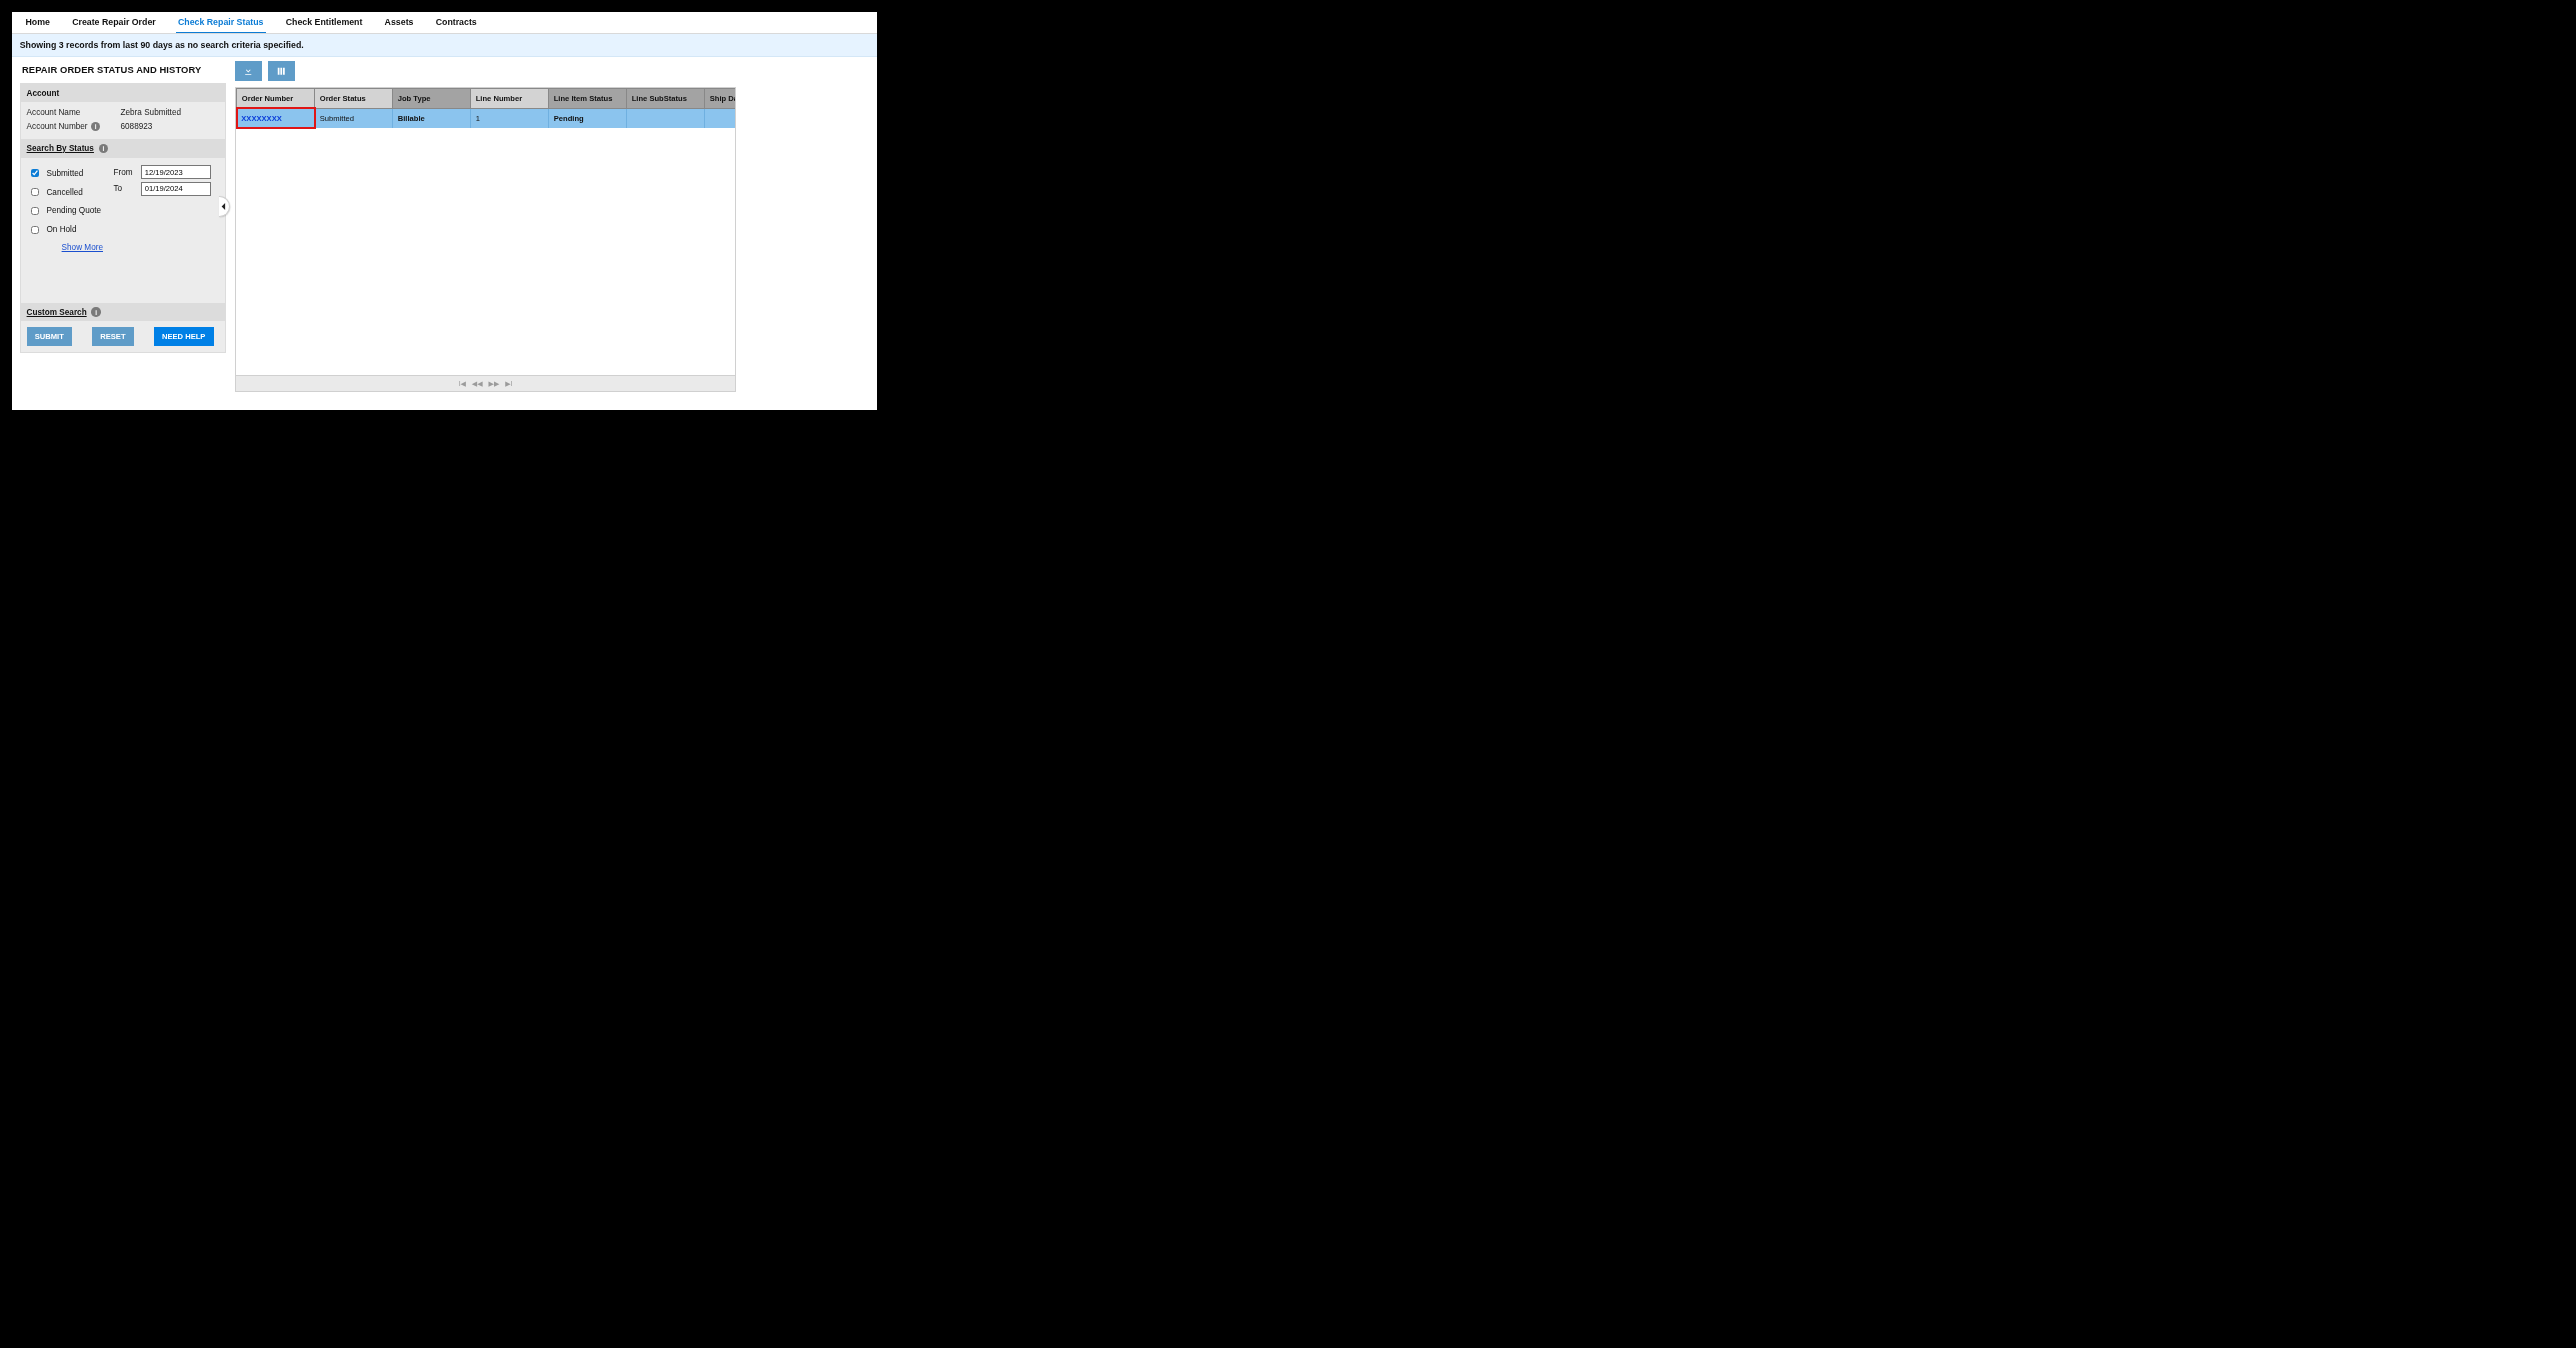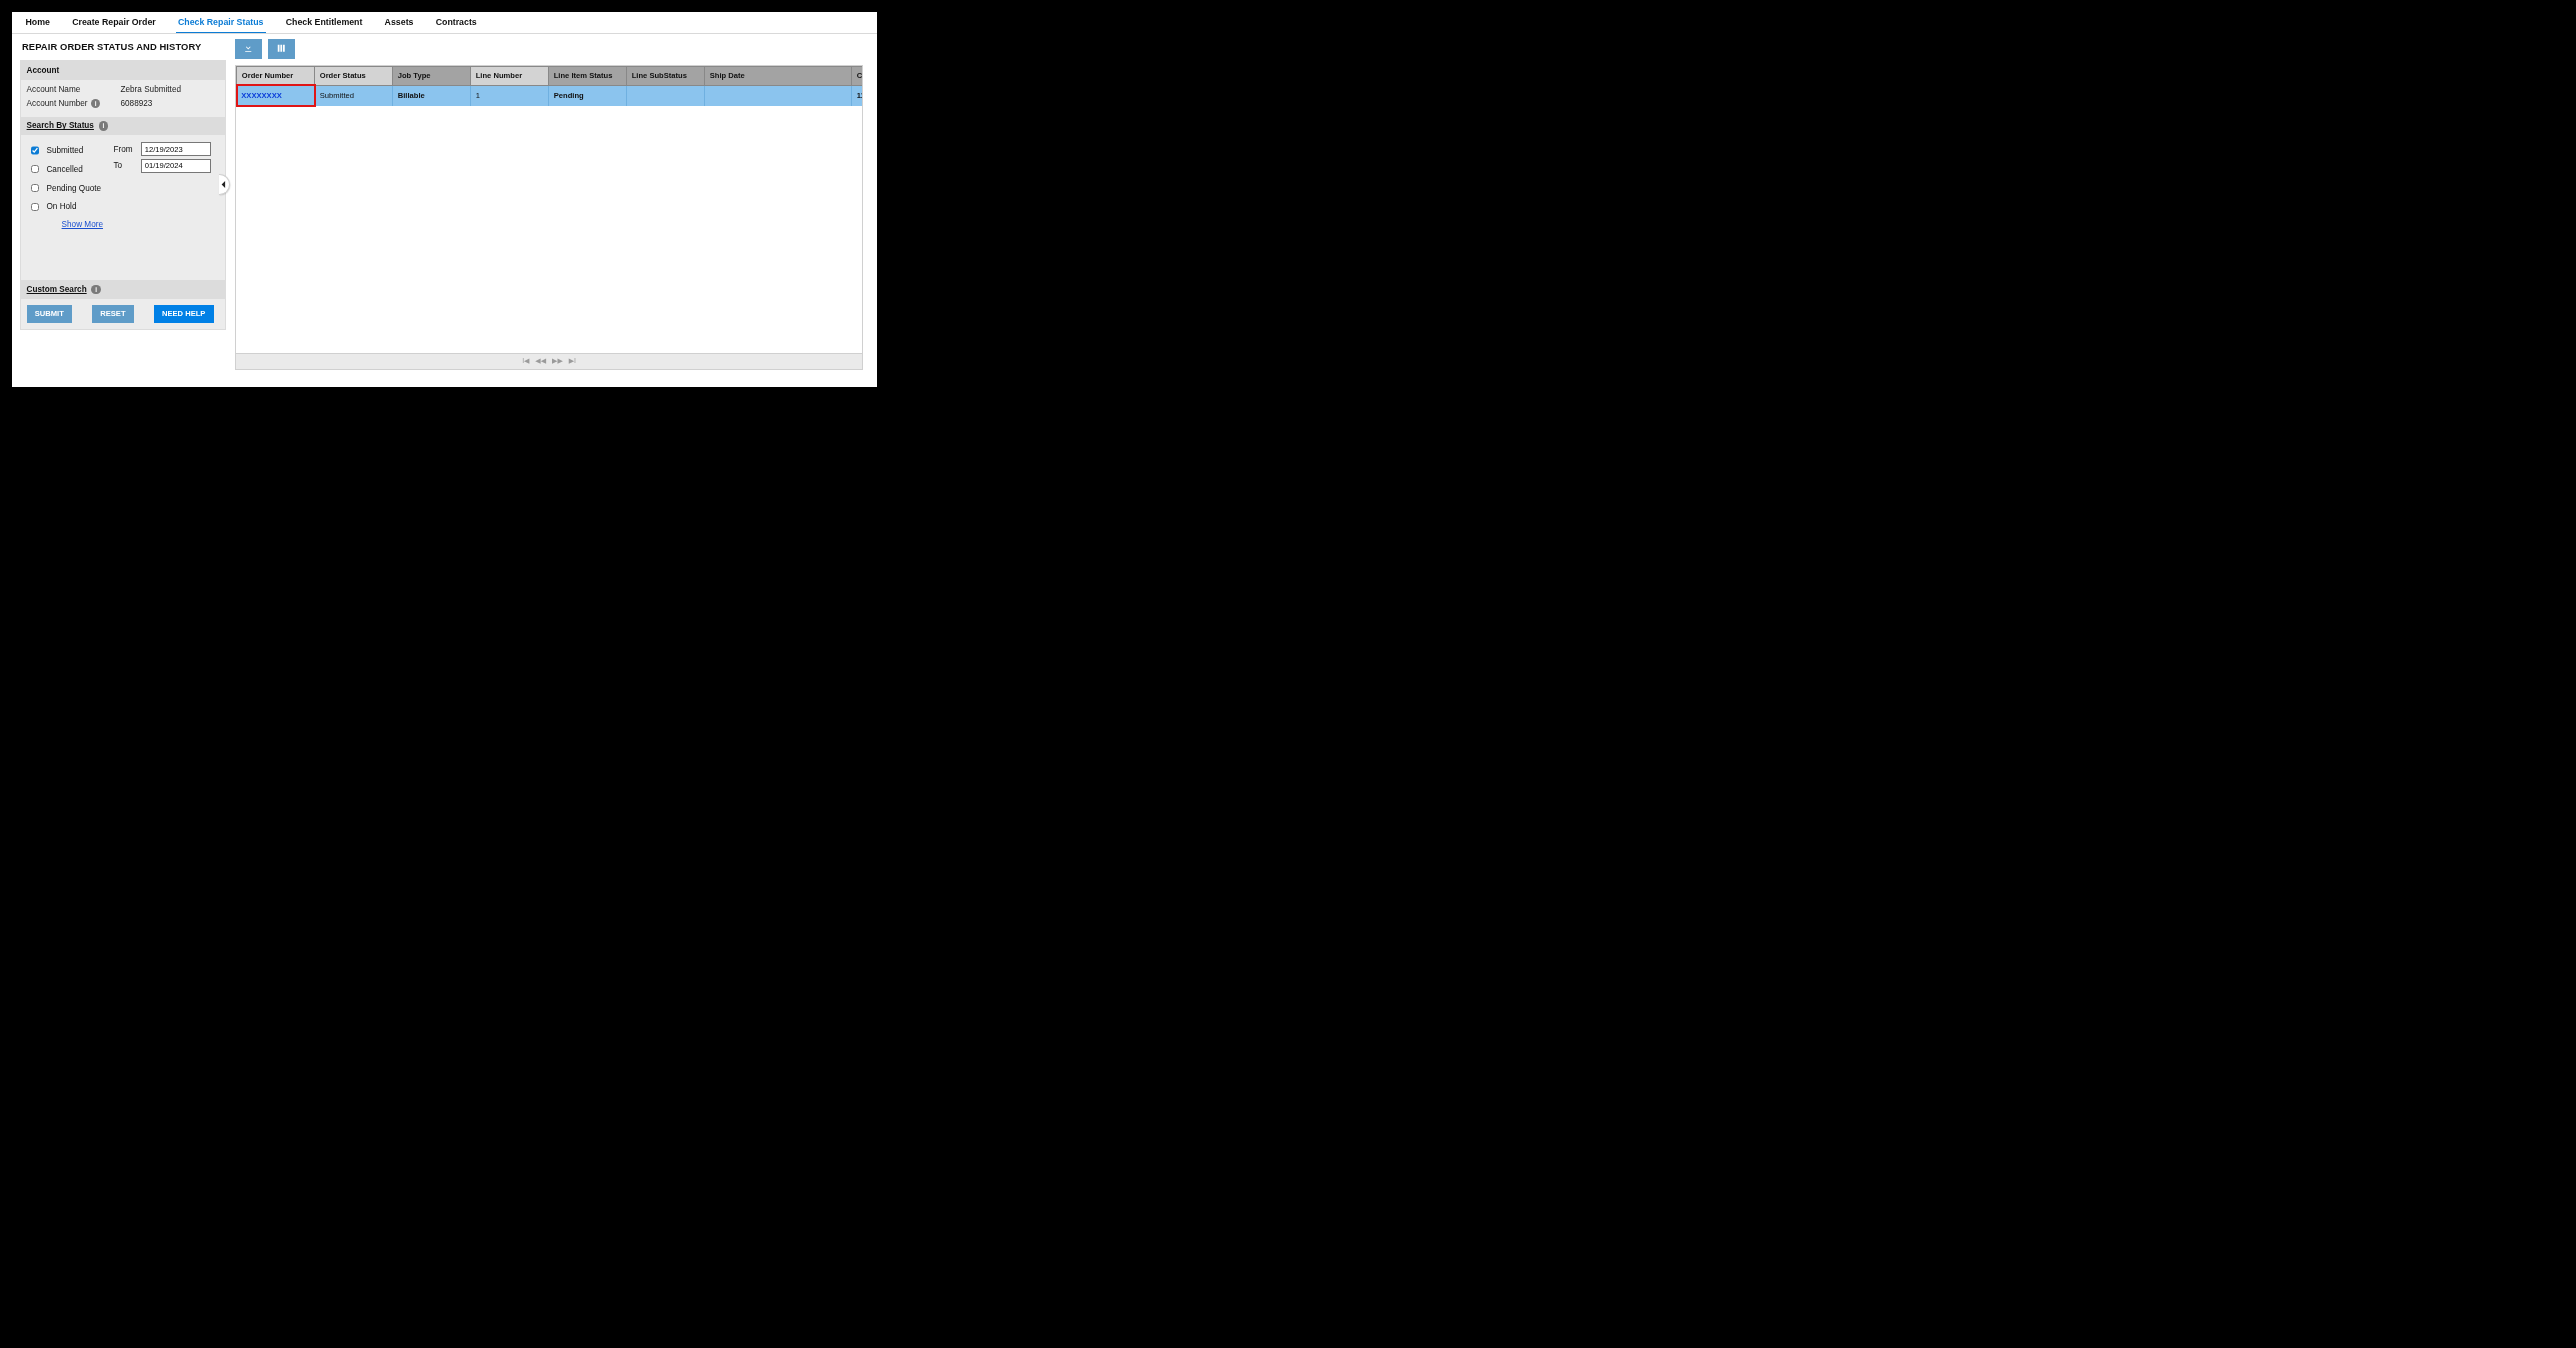--- a/index.html
+++ b/index.html
@@ -66,21 +66,21 @@
   .right { flex:1; position:relative; }
   .toolbar { display:flex; gap:5.9px; margin:0 0 5.9px 0;}
   .icon-btn { width:27px; height:20px; background:#5f9cc8; display:flex; align-items:center; justify-content:center; cursor:pointer;}
   .icon-btn svg { fill:#fff; }
   .collapse-handle {
     position:absolute; left:-16.4px; top:135px; width:11.7px; height:21px;
     background:#fff; border:0.6px solid #d0d0d0; border-left:none; border-radius:0 10.5px 10.5px 0;
     display:flex; align-items:center; justify-content:center; cursor:pointer;
     box-shadow:0.6px 0.6px 1.2px rgba(0,0,0,.15);
   }
-  .grid-wrap { border:0.6px solid #d0d0d0; background:#fff; width:628px;}
+  .grid-wrap { border:0.6px solid #d0d0d0; background:#fff; width:501px;}
   .grid-scroll { overflow-x:auto; height:287px; position:relative;}
   table.grid { border-collapse:collapse; width:714px; table-layout:fixed;}
   .grid th {
     background:#a3a3a3; color:#111; text-align:left; font-weight:700;
     padding:4.7px 4.7px; border:0.6px solid #888; font-size:7.6px;
     white-space:nowrap; overflow:hidden;
   }
   .grid th.light { background:#d3d3d3;}
   .grid td {
     background:#8bc4ee; padding:5.3px 4.7px; font-size:7.6px; border-right:0.6px solid #6fb0e0;
@@ -101,20 +101,21 @@
 <div class="app">
   <nav class="tabs">
     <div class="tab">Home</div>
     <div class="tab">Create Repair Order</div>
     <div class="tab active">Check Repair Status</div>
     <div class="tab">Check Entitlement</div>
     <div class="tab">Assets</div>
     <div class="tab">Contracts</div>
   </nav>
 
+  <div class="banner">Showing 3 records from last 90 days as no search criteria specified.</div>
 
   <div class="content">
     <div class="main">
 
       <div class="left">
         <div class="page-title">REPAIR ORDER STATUS AND HISTORY</div>
 
         <div class="panel">
           <div class="panel-head">Account</div>
           <div class="panel-body">

